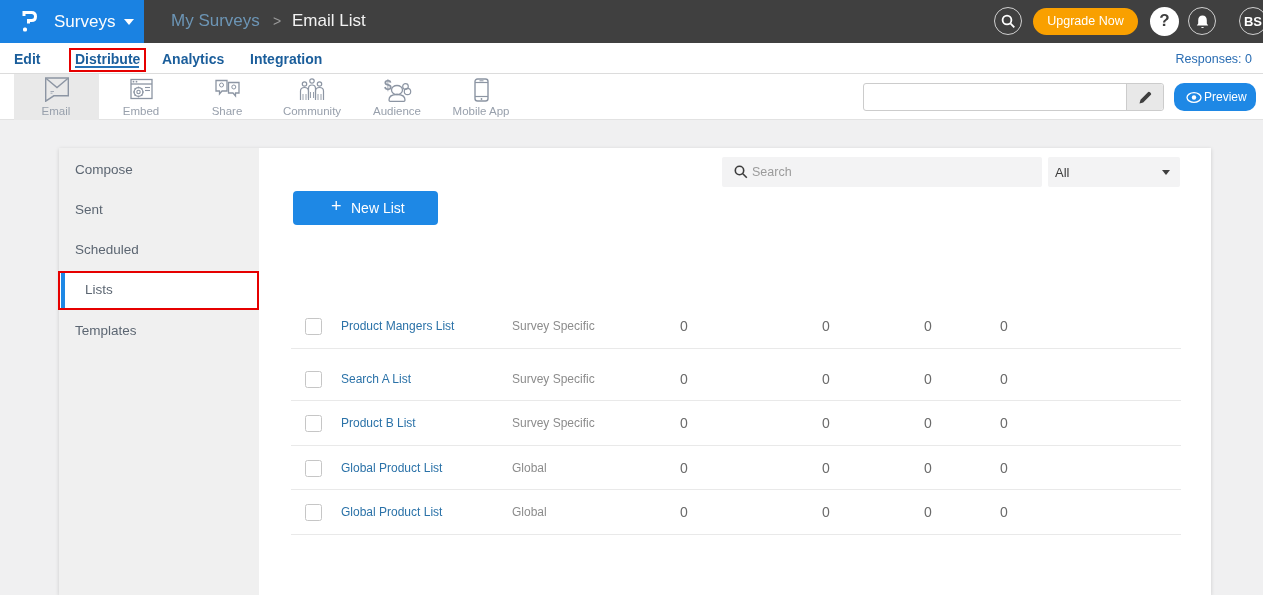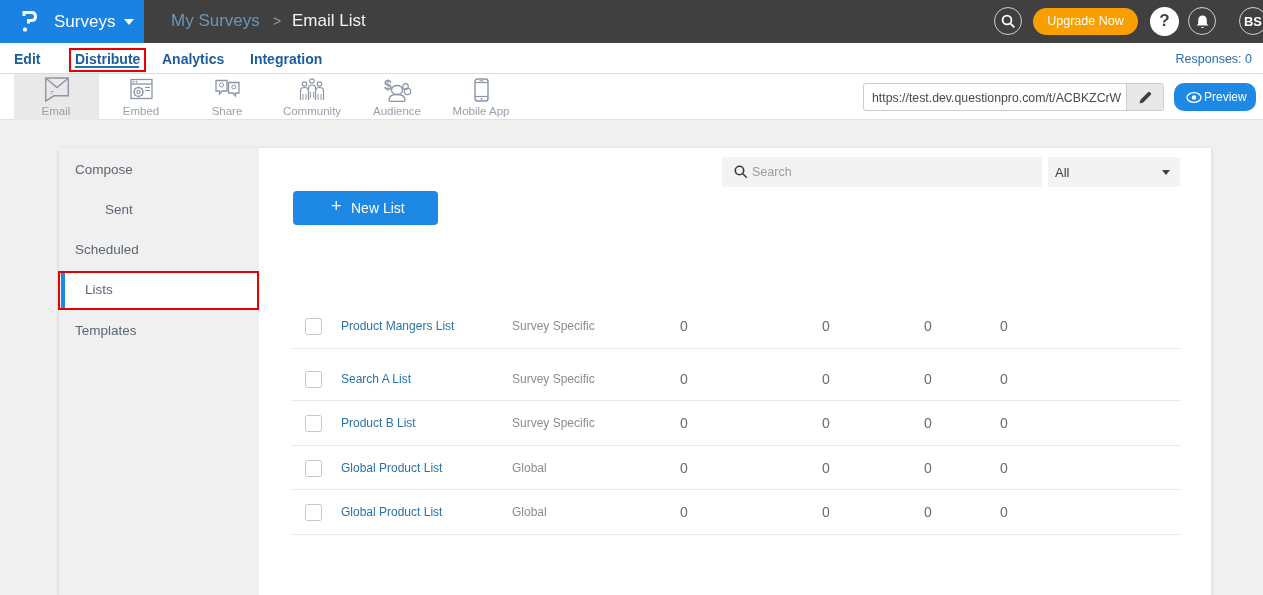--- a/index.html
+++ b/index.html
@@ -171,41 +171,40 @@
   <svg class="ticon" style="left:473px;" width="17" height="24" viewBox="0 0 17 24">
     <rect x="2" y="1" width="13" height="22" rx="2.5" fill="none" stroke="#8c95a3" stroke-width="1.4"></rect>
     <line x1="2" y1="4.5" x2="15" y2="4.5" stroke="#8c95a3" stroke-width="1.2"></line>
     <line x1="2" y1="18.5" x2="15" y2="18.5" stroke="#8c95a3" stroke-width="1.2"></line>
     <circle cx="8.5" cy="21" r="0.9" fill="#8c95a3"></circle>
     <line x1="6.5" y1="2.8" x2="10.5" y2="2.8" stroke="#8c95a3" stroke-width="1"></line>
   </svg>
   <div class="tlabel" style="left:436px;">Mobile App</div>
 
   <div id="urlwrap">
-    <div id="urltext">https://test.dev.questionpro.com/t/ACBKZCrW</div>
     <div id="pencilseg">
       <svg class="abs" style="left:11px;top:6px" width="15" height="15" viewBox="0 0 15 15">
         <path d="M1.5 13.5 L2.5 9.8 L10.2 2.1 Q11 1.3 12 2.3 L12.7 3 Q13.7 4 12.9 4.8 L5.2 12.5 Z" fill="#3f3f3f"></path>
       </svg>
     </div>
   </div>
 
   <div id="preview">
     <svg class="abs" style="left:12px;top:9px" width="16" height="11" viewBox="0 0 16 11">
       <ellipse cx="8" cy="5.5" rx="7" ry="4.8" fill="none" stroke="#fff" stroke-width="1.3"></ellipse>
       <circle cx="8" cy="5.5" r="2.2" fill="#fff"></circle>
     </svg>
     <span style="position:absolute;left:30px;top:7px;">Preview</span>
   </div>
 </div>
 
 <div id="card">
   <div id="sidenav">
     <div class="navitem" style="top:14px;">Compose</div>
-    <div class="navitem" style="top:54px;margin-left:30px;">Sent</div>
+    <div class="navitem" style="top:54px;">Sent</div>
     <div class="navitem" style="top:94px;">Scheduled</div>
     <div id="listsitem">
         <div id="listsbar"></div>
       </div>
     <div class="navitem" style="top:134px;margin-left:10px;">Lists</div>
     <div id="listsbox"></div>
     <div class="navitem" style="top:175px;">Templates</div>
   </div>
 
   <div id="alldrop">

